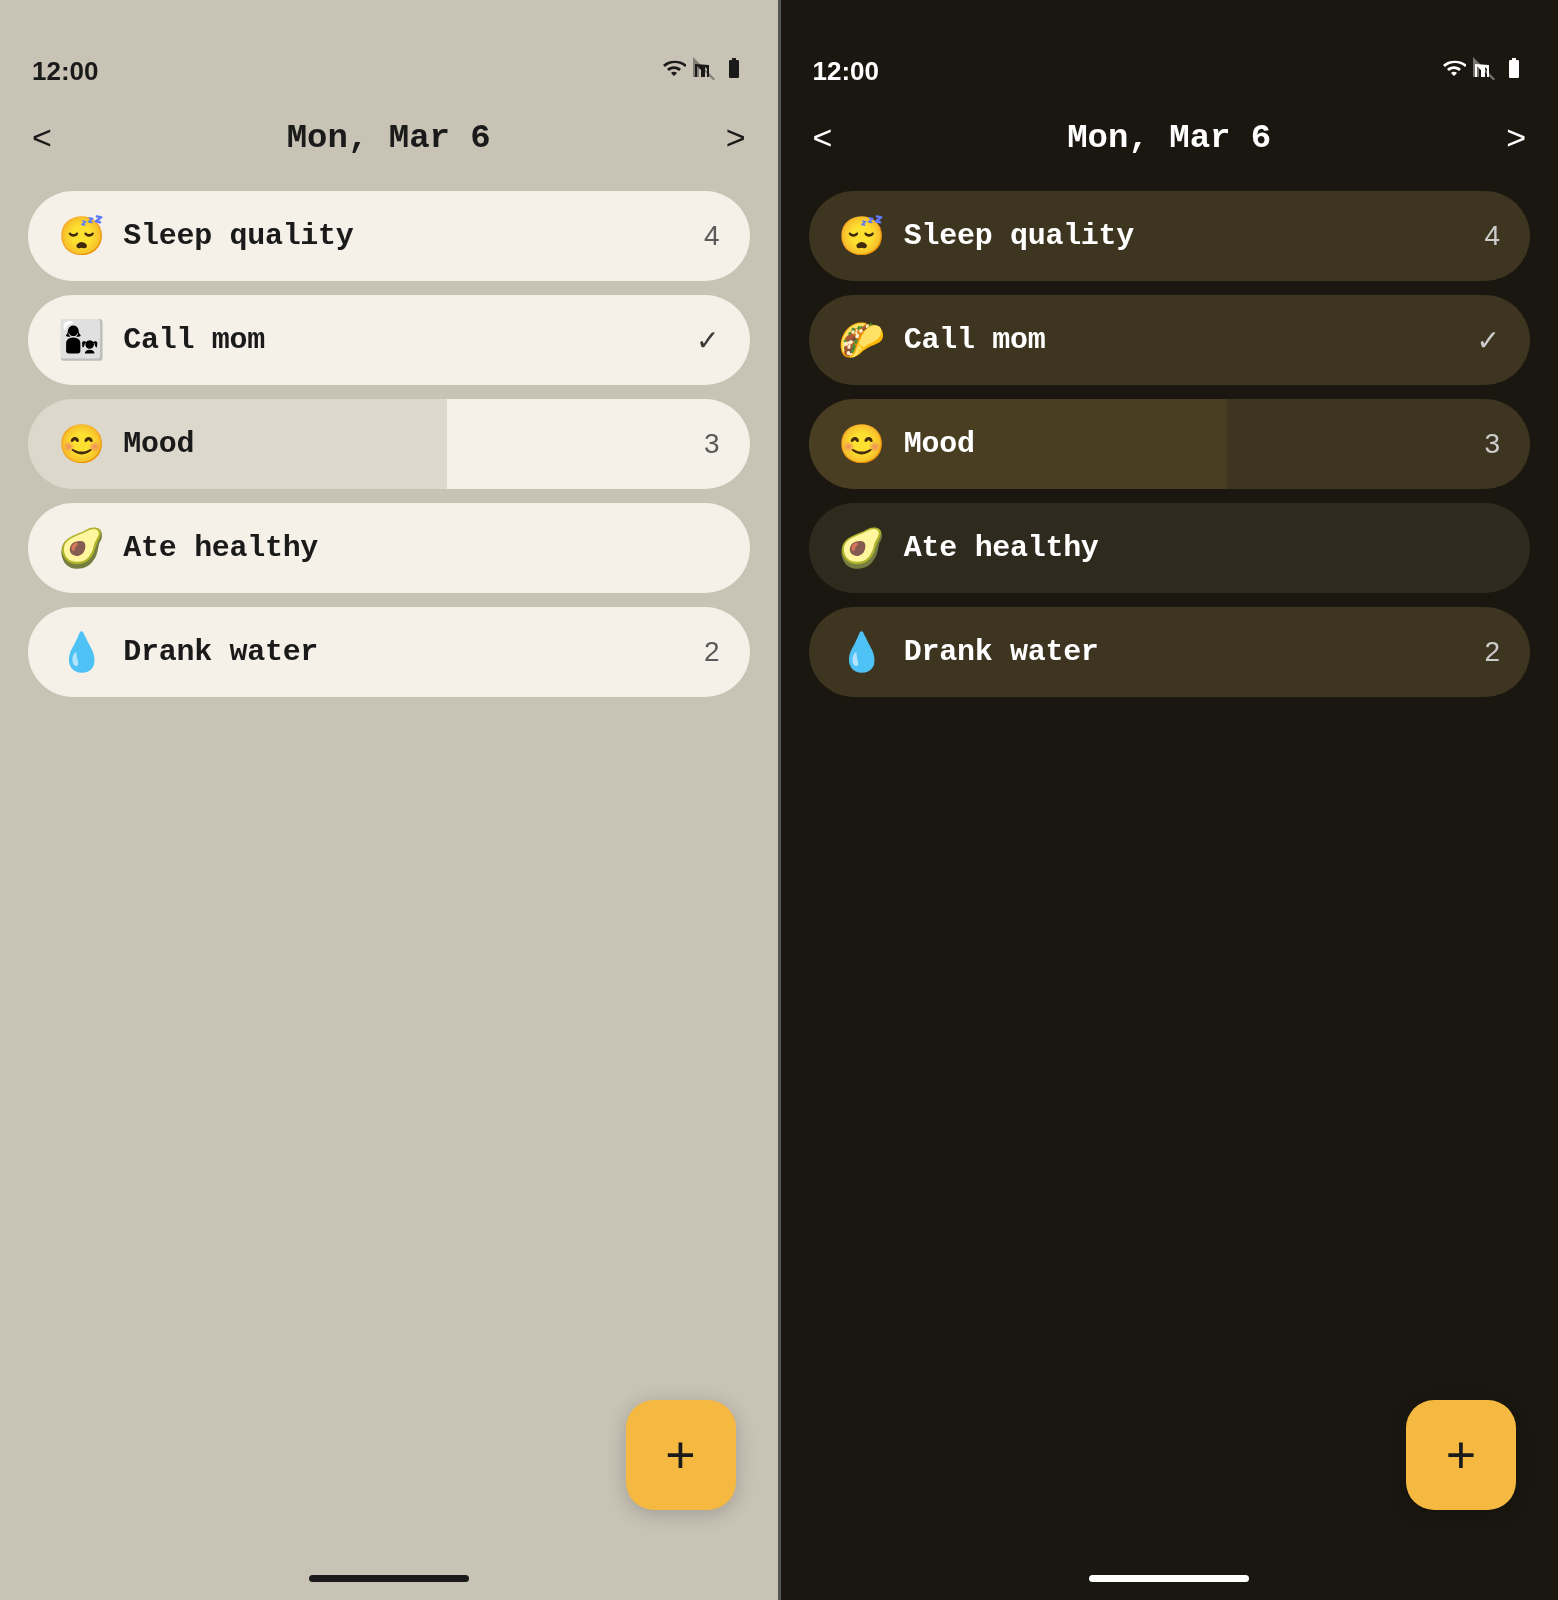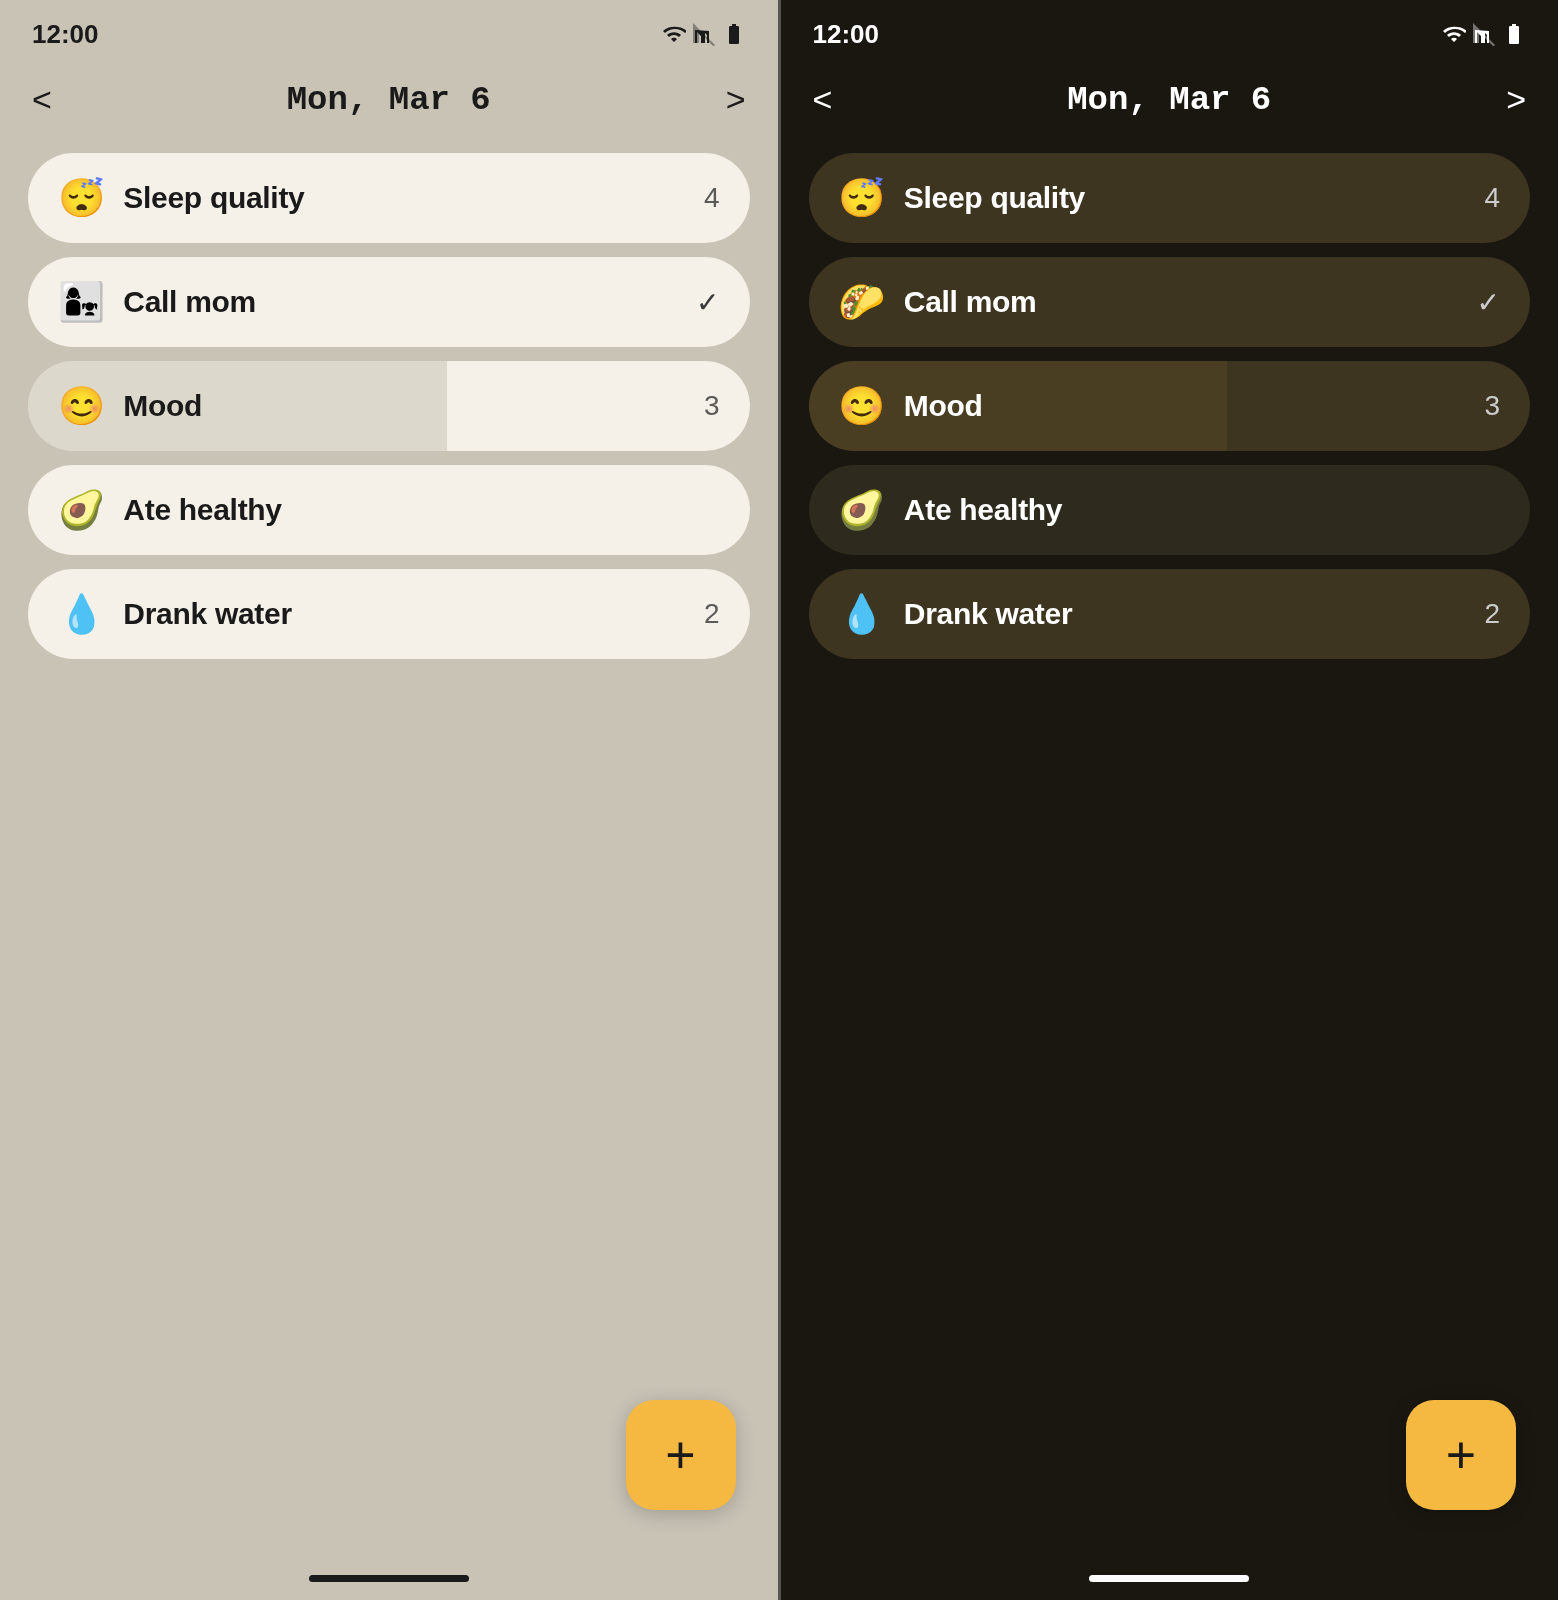--- a/index.html
+++ b/index.html
@@ -28,23 +28,24 @@
 
     .phone-dark {
       background: #1a1710;
       border-radius: 0 0 0 0;
     }
 
     
     .status-bar {
       display: flex;
       justify-content: space-between;
-      align-items: center;
+      align-items: flex-start;
       padding: 18px 32px 10px 32px;
       height: 60px;
+      margin-top: 38px;
     }
 
     .status-time {
       font-size: 26px;
       font-weight: 600;
     }
 
     .phone-light .status-time { color: #1a1a1a; }
     .phone-dark .status-time { color: #ffffff; }
 
@@ -132,20 +133,21 @@
 
     .item-emoji {
       font-size: 38px;
       line-height: 1;
     }
 
     .item-label {
       font-size: 30px;
       font-weight: 700;
       letter-spacing: -0.3px;
+      font-family: Liberation Mono, monospace;
     }
 
     .phone-light .item-label { color: #1a1a1a; }
     .phone-dark .item-label { color: #ffffff; }
 
     .item-value {
       font-size: 28px;
       font-weight: 500;
     }
 

